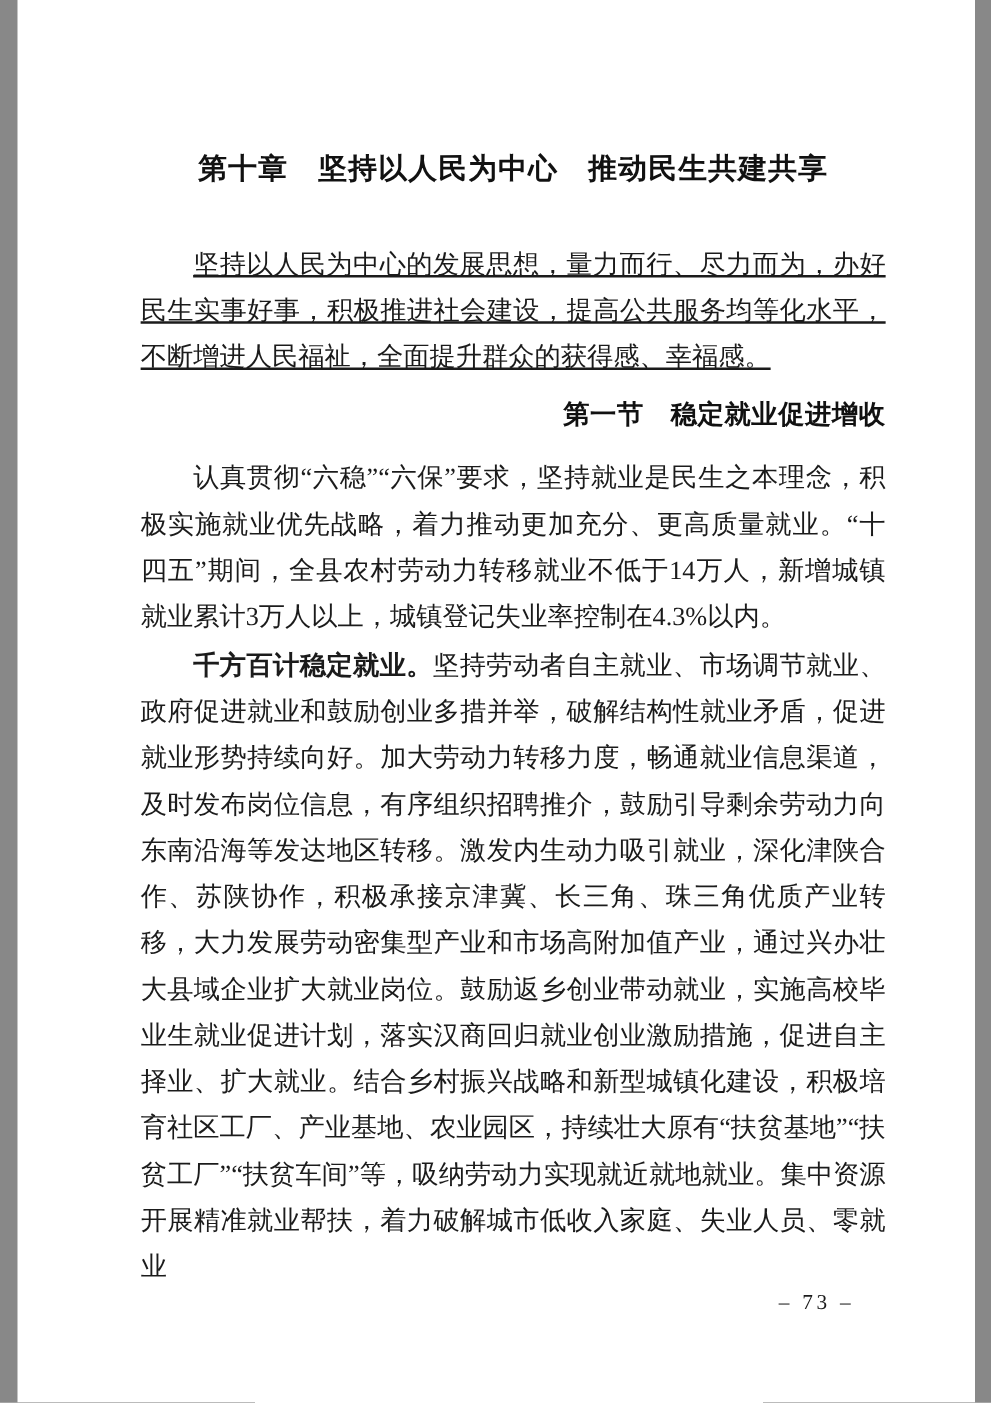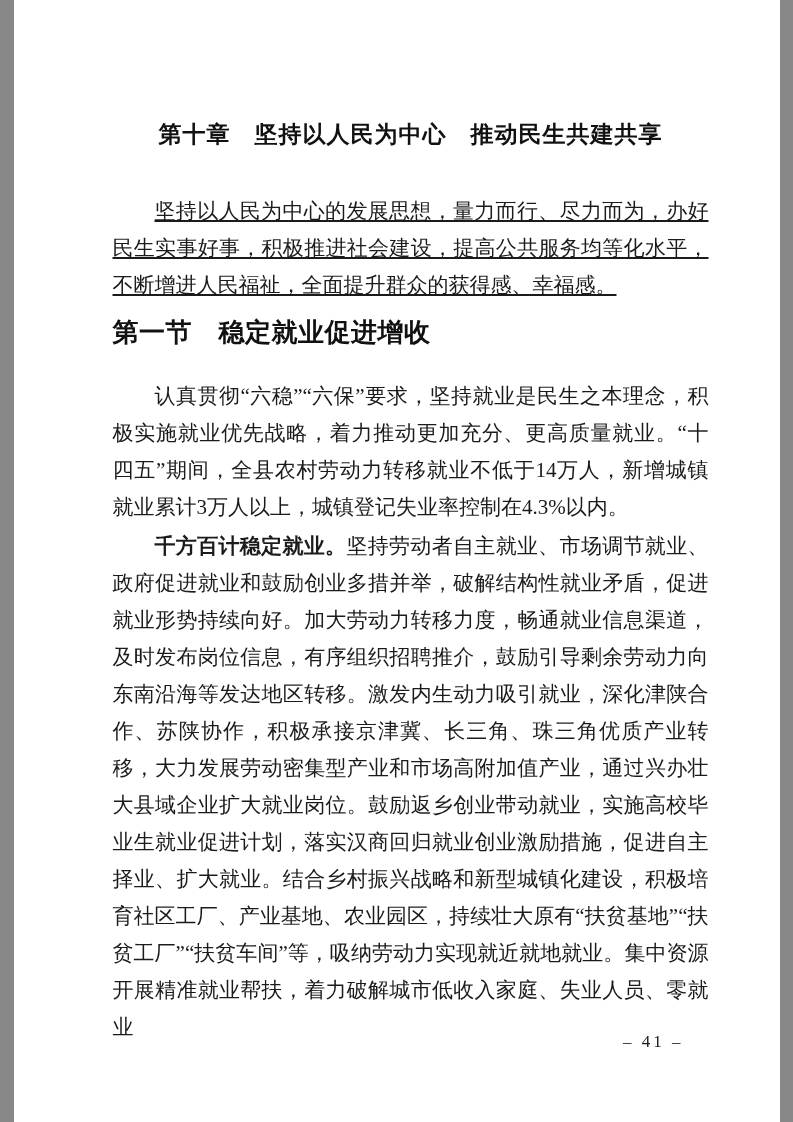--- a/index.html
+++ b/index.html
@@ -43,29 +43,29 @@
     color: #1b1b1b;
   }
   .para-intro {
     margin-top: 42px;
     text-decoration: underline;
   }
   .section-heading {
     margin: 12px 0 0 0;
     height: 32px;
     font-family: "Liberation Sans", "DejaVu Sans", sans-serif;
-    font-size: 26px;
+    font-size: 21px;
     line-height: 32px;
     font-weight: bold;
-    text-align: left;
+    text-align: right;
     letter-spacing: 0.5px;
     color: #111;
   }
   .para-targets {
-    margin-top: 30px;
+    margin-top: 16px;
   }
   .para-stable-jobs {
     margin-top: 2px;
     font-family: Liberation Serif, serif;
   }
   .bold-lead {
     font-weight: bold;
   }
   .page-number {
     position: absolute;
@@ -89,14 +89,14 @@
     <p class="body-para para-intro">坚持以人民为中心的发展思想，量力而行、尽力而为，办好民生实事好事，积极推进社会建设，提高公共服务均等化水平，不断增进人民福祉，全面提升群众的获得感、幸福感。</p>
 
     <h2 class="section-heading">第一节　稳定就业促进增收</h2>
 
     <p class="body-para para-targets">认真贯彻“六稳”“六保”要求，坚持就业是民生之本理念，积极实施就业优先战略，着力推动更加充分、更高质量就业。“十四五”期间，全县农村劳动力转移就业不低于14万人，新增城镇就业累计3万人以上，城镇登记失业率控制在4.3%以内。</p>
 
     <p class="body-para para-stable-jobs"><span class="bold-lead">千方百计稳定就业。</span><span>坚持劳动者自主就业、市场调节就业、政府促进就业和鼓励创业多措并举，破解结构性就业矛盾，促进就业形势持续向好。加大劳动力转移力度，畅通就业信息渠道，及时发布岗位信息，有序组织招聘推介，鼓励引导剩余劳动力向东南沿海等发达地区转移。激发内生动力吸引就业，深化津陕合作、苏陕协作，积极承接京津冀、长三角、珠三角优质产业转移，大力发展劳动密集型产业和市场高附加值产业，通过兴办壮大县域企业扩大就业岗位。鼓励返乡创业带动就业，实施高校毕业生就业促进计划，落实汉商回归就业创业激励措施，促进自主择业、扩大就业。结合乡村振兴战略和新型城镇化建设，积极培育社区工厂、产业基地、农业园区，持续壮大原有“扶贫基地”“扶贫工厂”“扶贫车间”等，吸纳劳动力实现就近就地就业。集中资源开展精准就业帮扶，着力破解城市低收入家庭、失业人员、零就业</span></p>
 
   </div>
 
-  <div class="page-number">– 41 –</div>
+  <div class="page-number">– 73 –</div>
 </div>
 
 </body></html>

